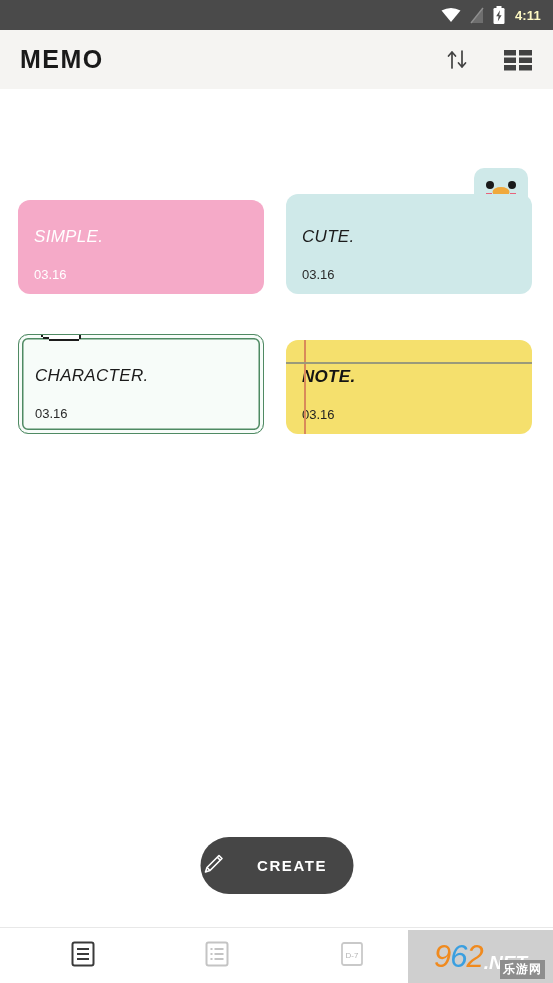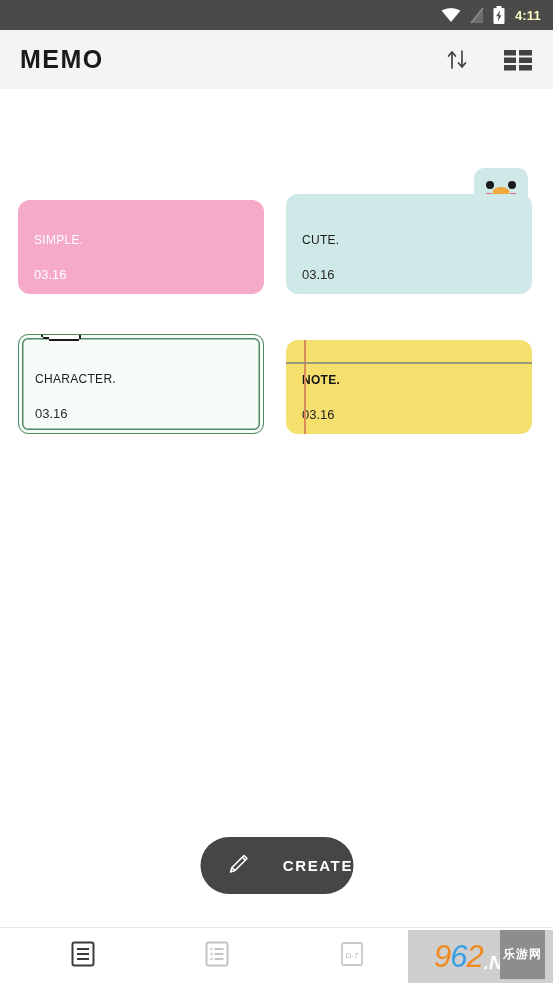--- a/index.html
+++ b/index.html
@@ -61,21 +61,21 @@
   }
   .cardwrap { position:relative; width: 246px; }
 
   .card {
     border-radius: 12px;
     padding: 14px 16px 12px 16px;
     height: 94px;
     display:flex; flex-direction:column; justify-content:flex-end;
     position:relative; overflow:hidden; cursor:pointer;
   }
-  .card-title { font-size:12px; letter-spacing:0.3px; line-height:1.1; }
+  .card-title { font-size:17px; letter-spacing:0.3px; line-height:1.1;font-style:italic; }
   .card-date  { font-size:13px; margin-top:20px; }
 
   
   .card-simple { background:#f5aac8; margin-top: 32px; }
   .card-simple .card-title { color:#ffffff; }
   .card-simple .card-date  { color:#ffffff; }
 
   
   .card-cute { background:#cfe9e9; color:#1f1f1f; margin-top: 26px; height:100px;}
   .card-cute .card-title { color:#1b1b1b; }
@@ -125,21 +125,21 @@
   .note-rule {
     position:absolute; left:0; right:0; top:22px;
     height:1.5px; background:#9a9a7a;
   }
 
   
   .create-btn {
     position:absolute; left:50%; transform:translateX(-50%);
     top: 837px; width: 153px; height: 57px;
     background:#464646; border-radius: 29px;
-    display:flex; align-items:center; justify-content:flex-end; gap:30px;
+    display:flex; align-items:center; justify-content:flex-start; gap:30px;
     cursor:pointer;
   }
   .create-label {
     color:#ffffff; font-size:15px; font-weight:700; letter-spacing:1.6px;
   }
 
   
   .bottomnav {
     position:absolute; left:0; bottom:0; width:553px; height:56px;
     background:#ffffff; border-top:1px solid #e8e8e8;
@@ -161,21 +161,21 @@
     letter-spacing:-1px; line-height:1;
   }
   .wm-9 { color:#f08a1e; } .wm-6 { color:#3a9fe0; } .wm-2 { color:#f08a1e; }
   .wm-net {
     color:#ffffff; font-size:19px; font-weight:700; font-style:italic;
     margin-left:1px; line-height:1;
   }
   .wm-cn {
     position:absolute; right:8px; bottom:4px;
     color:#ffffff; font-size:12px; font-weight:700;
-    background:#8d8d8d; padding:16px 3px; letter-spacing:1px;
+    background:#8d8d8d; padding:1px 3px; letter-spacing:1px;
   }
   .wm-top { display:flex; align-items:flex-end; }
 </style>
 </head>
 <body>
 
 <div class="phone">
 
   <div class="statusbar">
     <span class="sb-icon">

